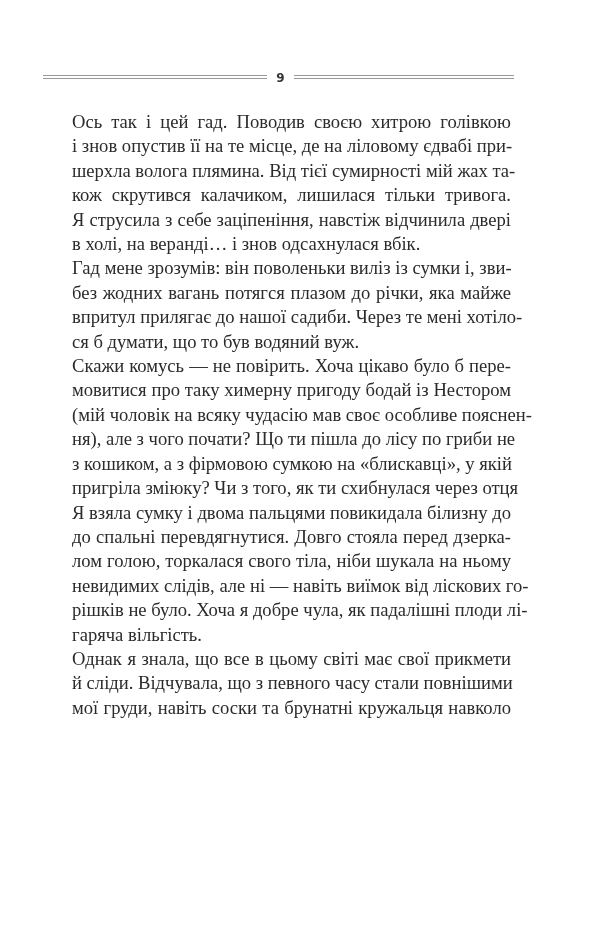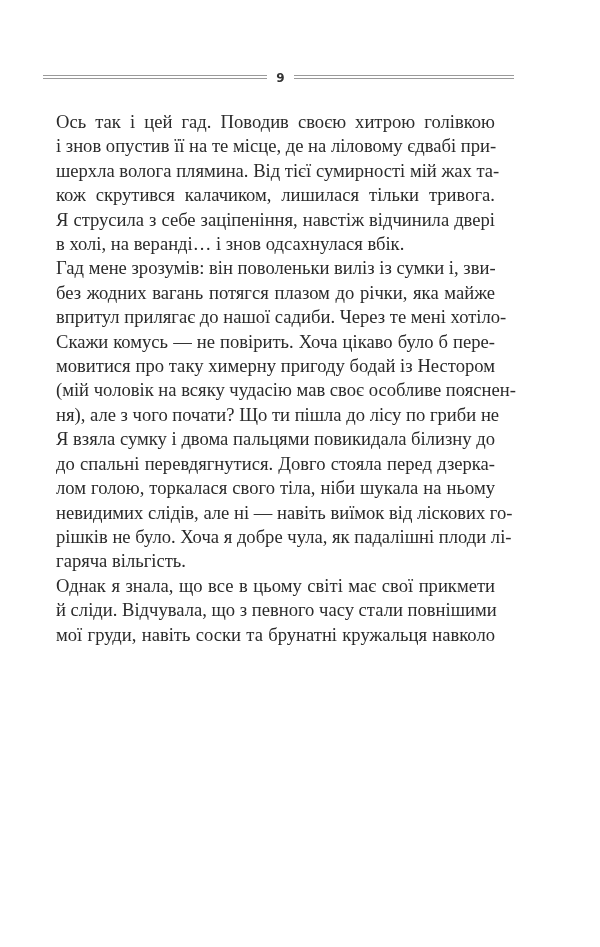--- a/index.html
+++ b/index.html
@@ -38,21 +38,21 @@
       top: 0;
       text-align: center;
       font-family: "DejaVu Sans", sans-serif;
       font-size: 12px;
       font-weight: bold;
       color: #333333;
       line-height: 16px;
     }
     .body-text {
       position: absolute;
-      left: 34px;
+      left: 50px;
       top: 110px;
       width: 461px;
       font-size: 18.6px;
       line-height: 24.4px;
       text-align: justify;
       hyphens: manual;
     }
     .body-text p {
       margin: 0;
       text-indent: 22px;
@@ -82,26 +82,29 @@
     <span class="line">і знов опустив її на те місце, де на ліловому єдвабі при-</span>
     <span class="line">шерхла волога плямина. Від тієї сумирності мій жах та-</span>
     <span class="line">кож скрутився калачиком, лишилася тільки тривога.</span>
     <span class="line">Я струсила з себе заціпеніння, навстіж відчинила двері</span>
     <span class="line last">в холі, на веранді… і знов одсахнулася вбік.</span>
   </p>
   <p>
     <span class="line" style="text-indent:22px">Гад мене зрозумів: він поволеньки виліз із сумки і, зви-</span>
     <span class="line">без жодних вагань потягся плазом до річки, яка майже</span>
     <span class="line">впритул прилягає до нашої садиби. Через те мені хотіло-</span>
+    <span class="line last">ся б думати, що то був водяний вуж.</span>
   </p>
   <p>
     <span class="line" style="text-indent:22px">Скажи комусь — не повірить. Хоча цікаво було б пере-</span>
     <span class="line">мовитися про таку химерну пригоду бодай із Нестором</span>
     <span class="line">(мій чоловік на всяку чудасію мав своє особливе пояснен-</span>
     <span class="line">ня), але з чого почати? Що ти пішла до лісу по гриби не</span>
+    <span class="line">з кошиком, а з фірмовою сумкою на «блискавці», у якій</span>
+    <span class="line">пригріла змію​ку? Чи з того, як ти схибнулася через отця</span>
   </p>
   <p>
     <span class="line" style="text-indent:22px">Я взяла сумку і двома пальцями повикидала білизну до</span>
     <span class="line">до спальні перевдягнутися. Довго стояла перед дзерка-</span>
     <span class="line">лом голою, торкалася свого тіла, ніби шукала на ньому</span>
     <span class="line">невидимих слідів, але ні — навіть виїмок від лiскових го-</span>
     <span class="line">рішків не було. Хоча я добре чула, як падалішні плоди лі-</span>
     <span class="line last">гаряча вільгість.</span>
   </p>
   <p>

